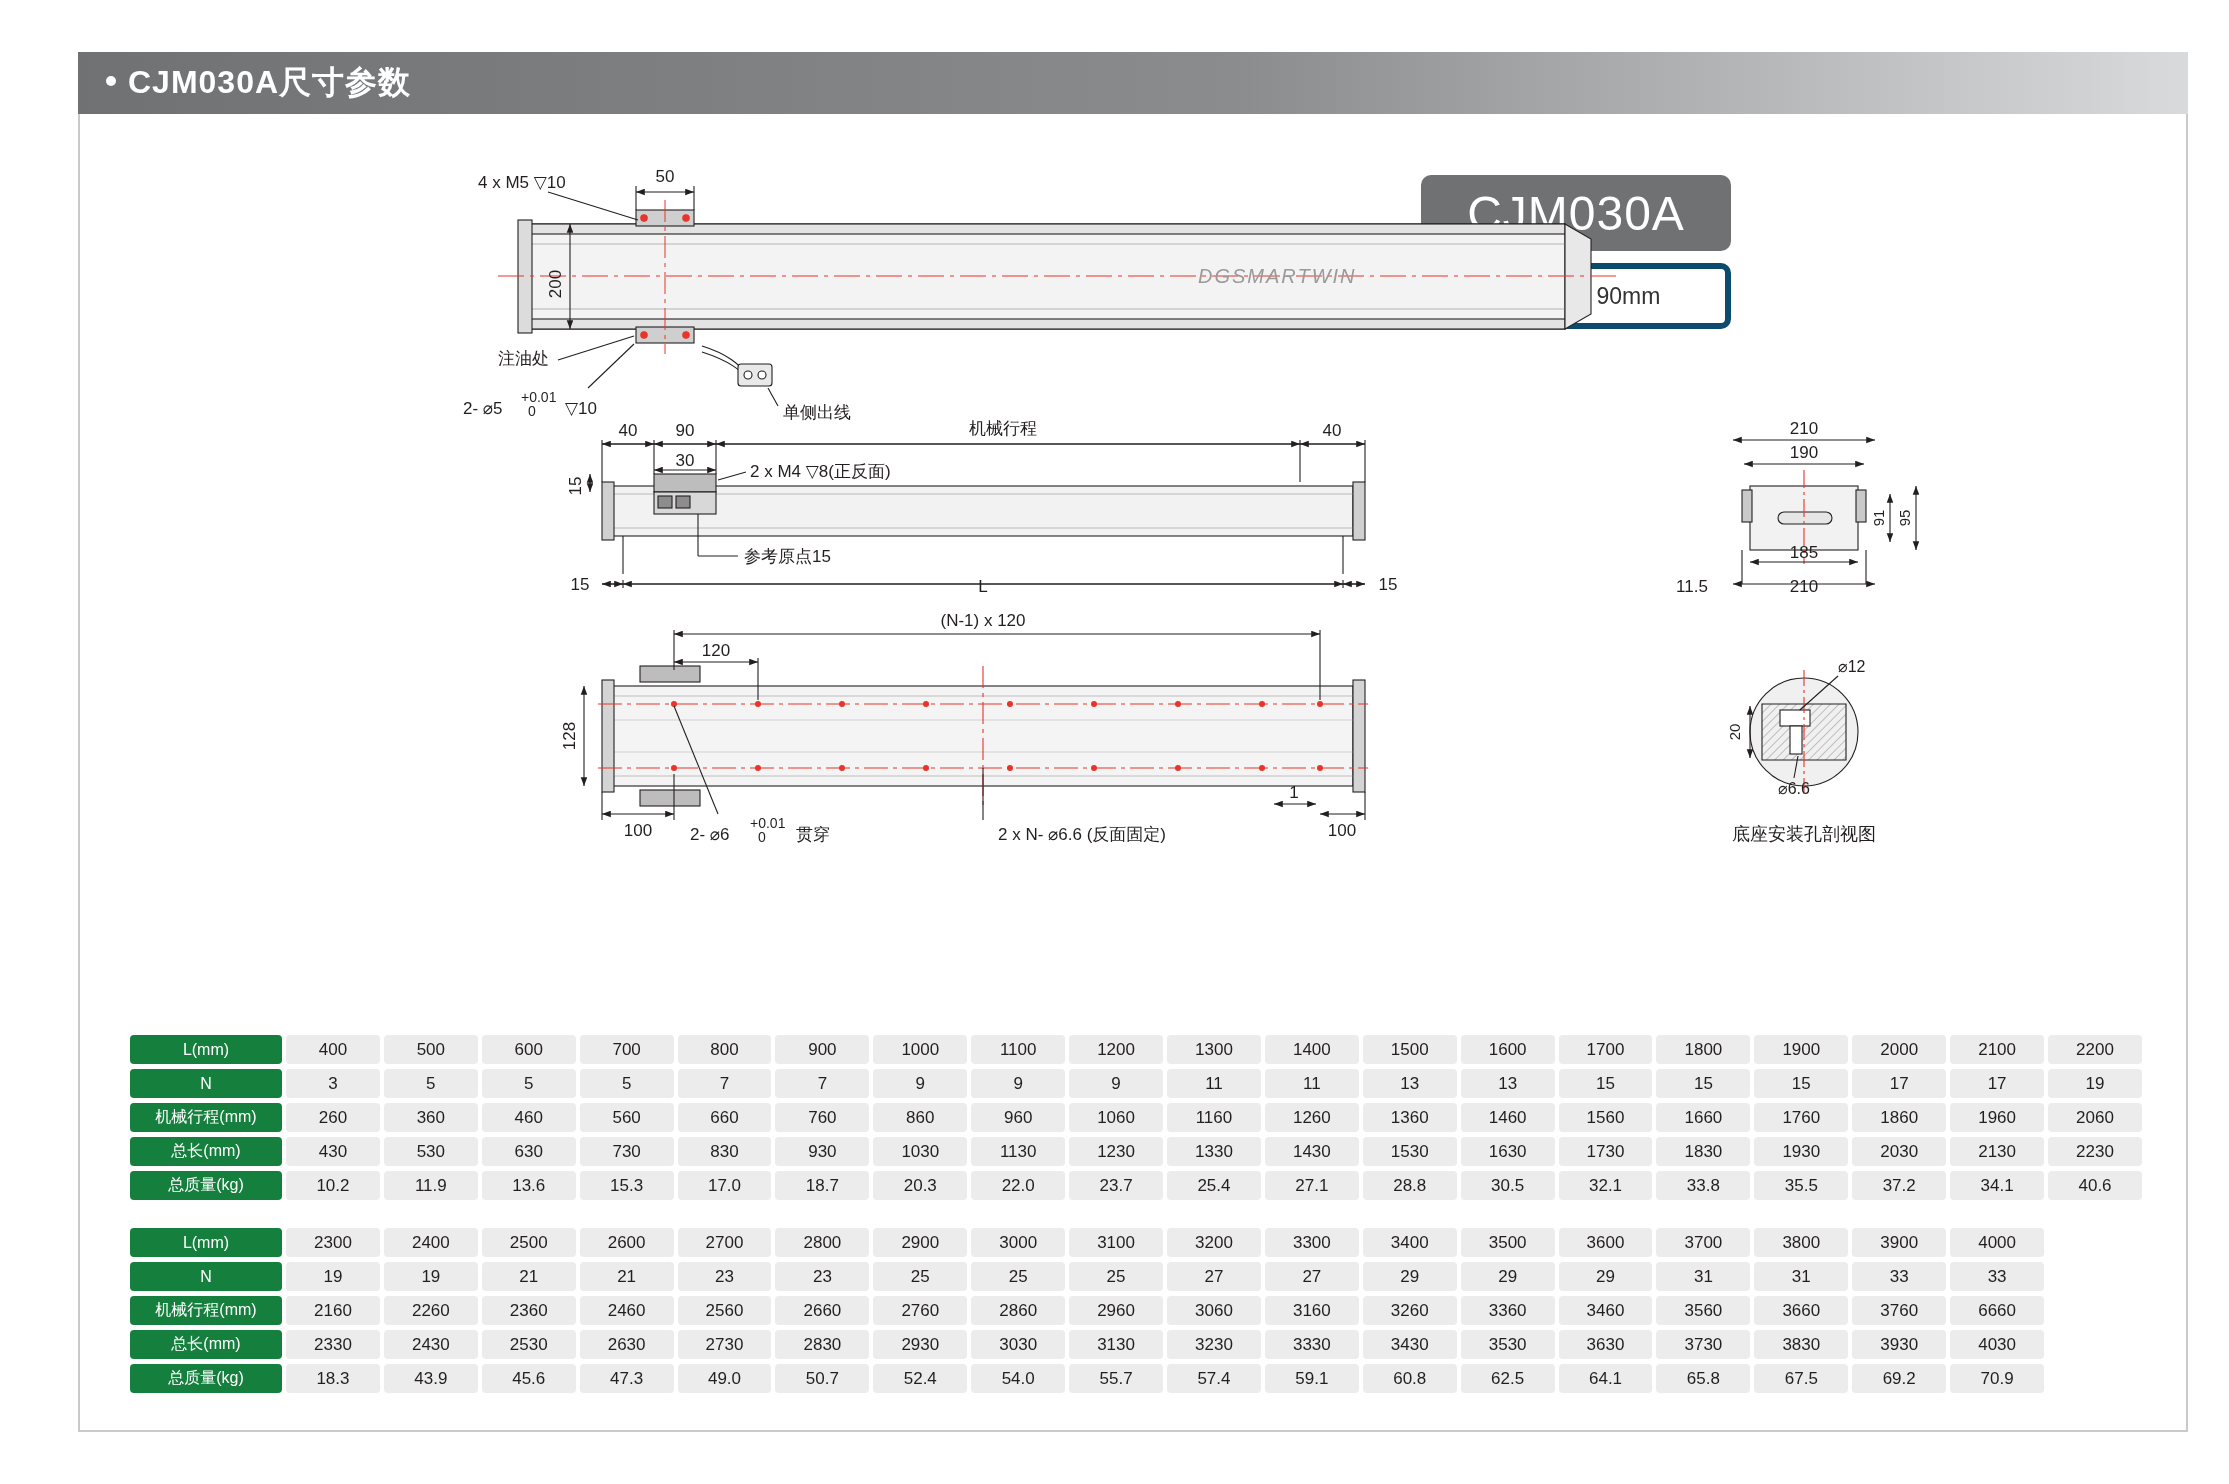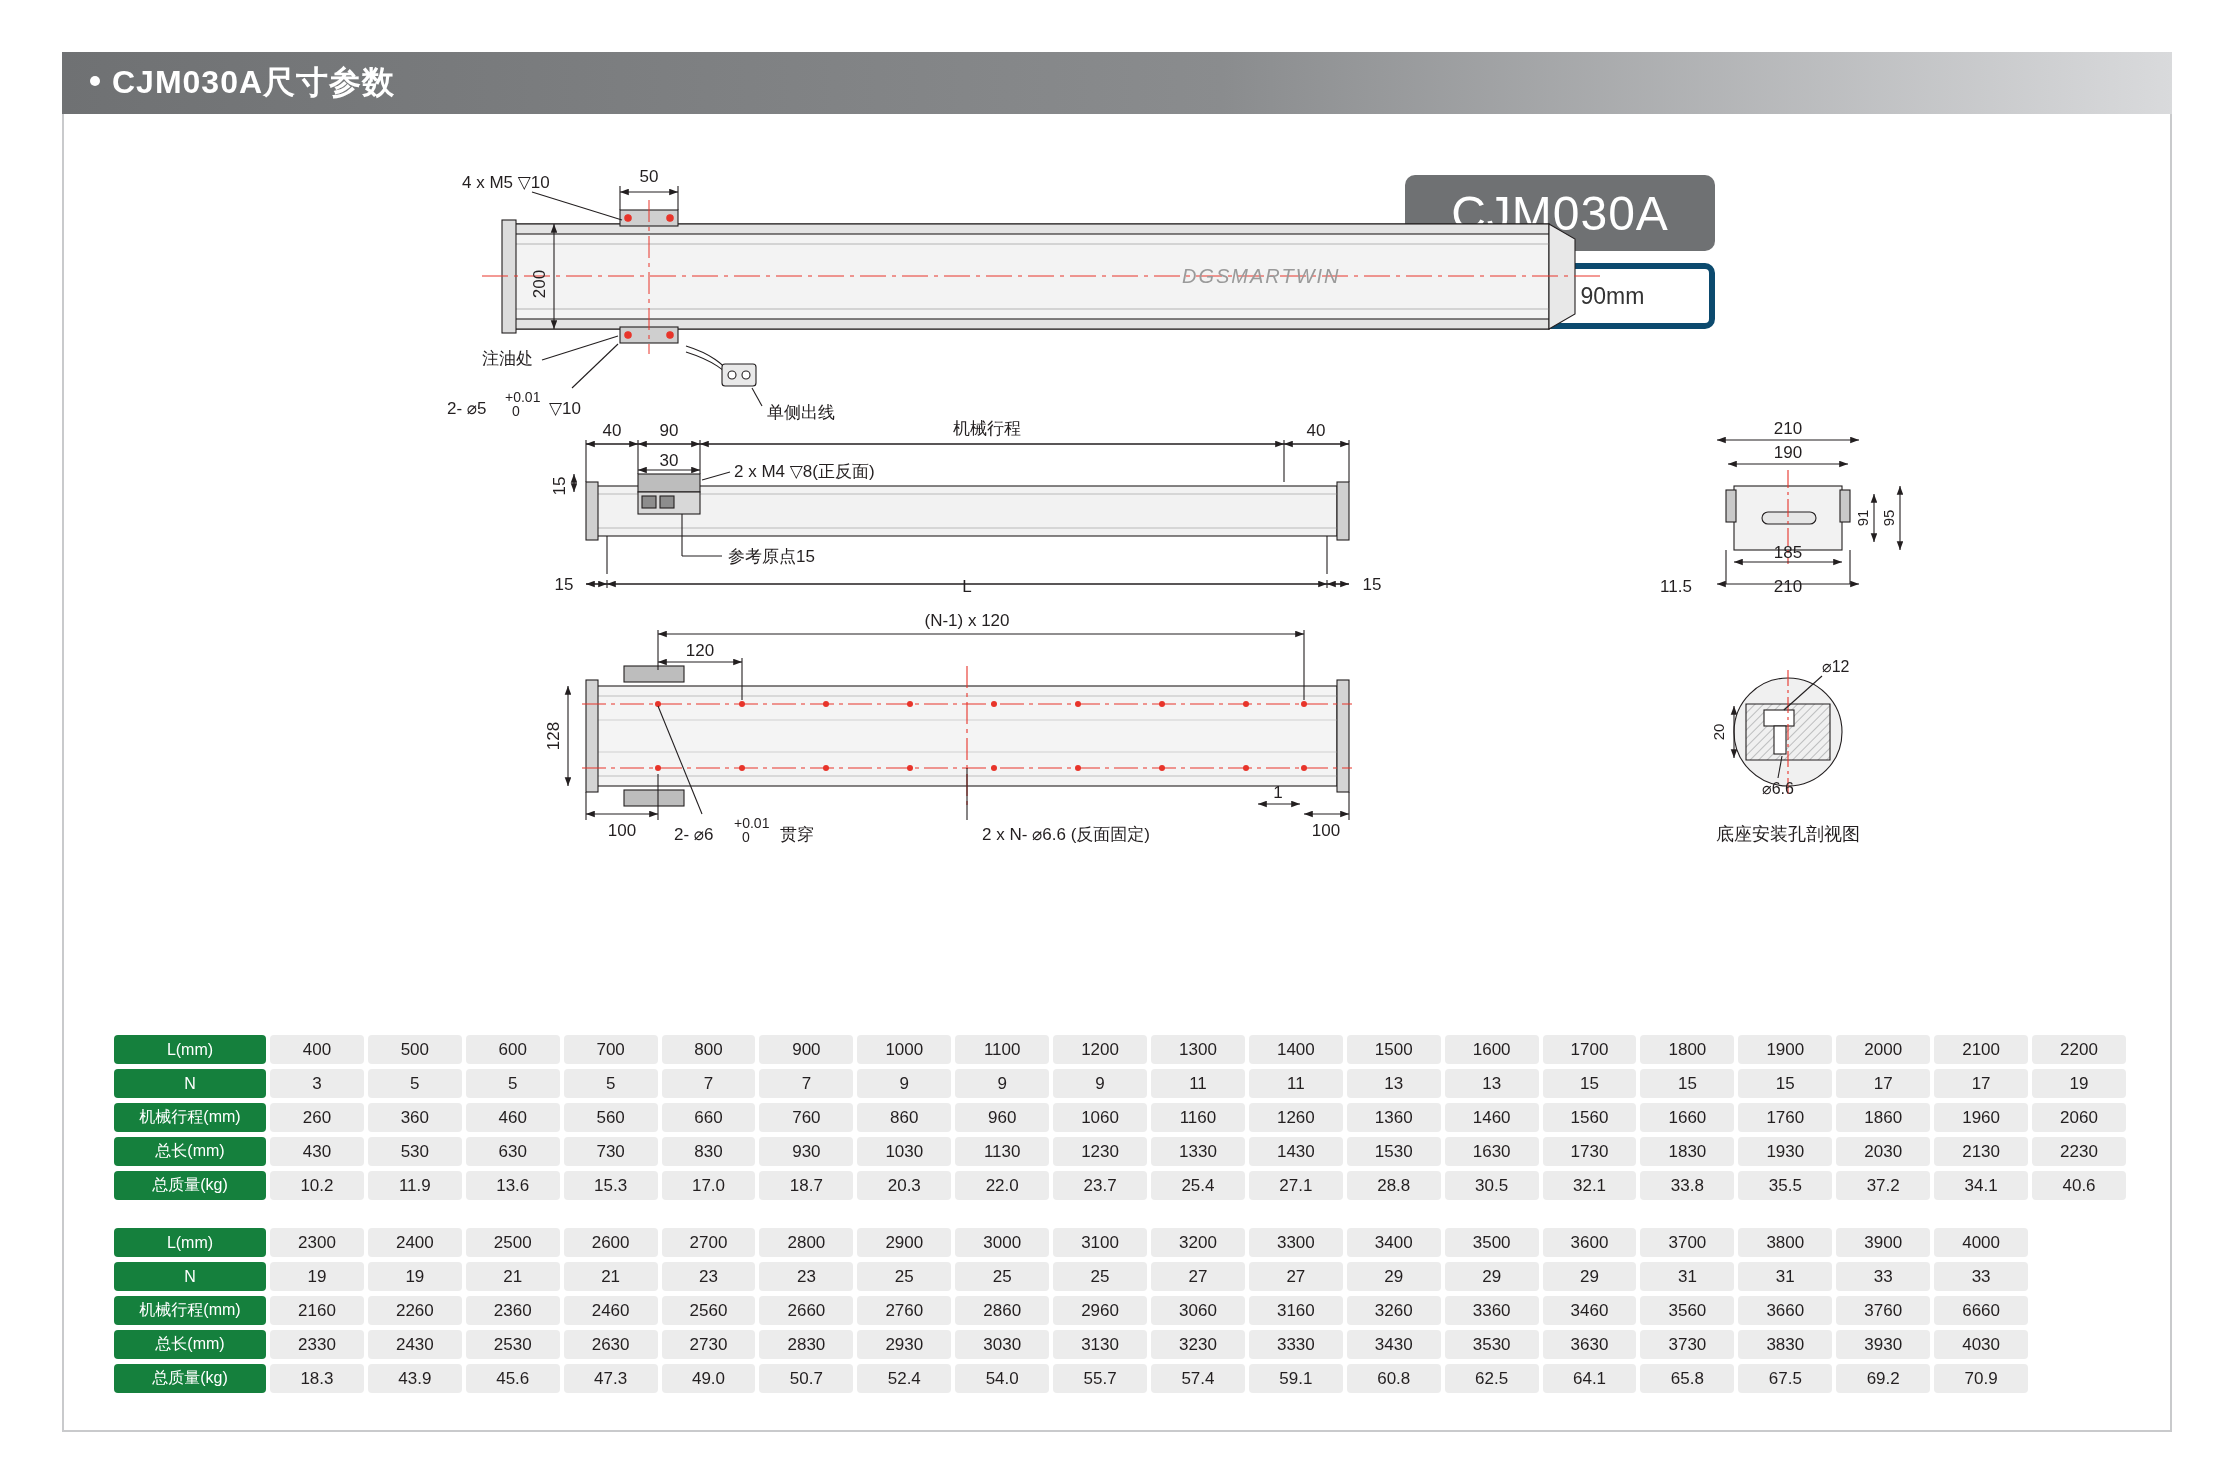--- a/index.html
+++ b/index.html
@@ -1,17 +1,17 @@
 <!DOCTYPE html>
 <html><head>
 <meta charset="utf-8">
 <style>
   html,body{margin:0;padding:0;background:#ffffff;}
   body{width:2229px;height:1484px;font-family:"Liberation Sans",sans-serif;color:#231f20;}
-  .page{position:relative;width:1777px;height:1484px;background:#fff;}
+  .page{position:relative;width:1777px;height:1484px;background:#fff;margin-left:16px;}
   .frame{position:absolute;left:62px;top:52px;width:2110px;height:1380px;border:2px solid #c9cacc;background:#fff;box-sizing:border-box;}
   
   .header{position:absolute;left:62px;top:52px;width:2110px;height:62px;
       background:linear-gradient(to right,#6f7173 0%,#8a8c8e 55%,#d9dadc 100%);
       box-sizing:border-box;}
   .header .bullet{position:absolute;left:28px;top:24px;width:10px;height:10px;border-radius:50%;background:#fff;}
   .header .title{position:absolute;left:50px;top:9px;font-size:32px;font-weight:bold;color:#ffffff;letter-spacing:1px;}
   
   .badge{position:absolute;right:62px;top:175px;width:310px;}
   .badge .top{background:#6f7173;border-radius:10px;height:76px;display:flex;align-items:center;justify-content:center;}

